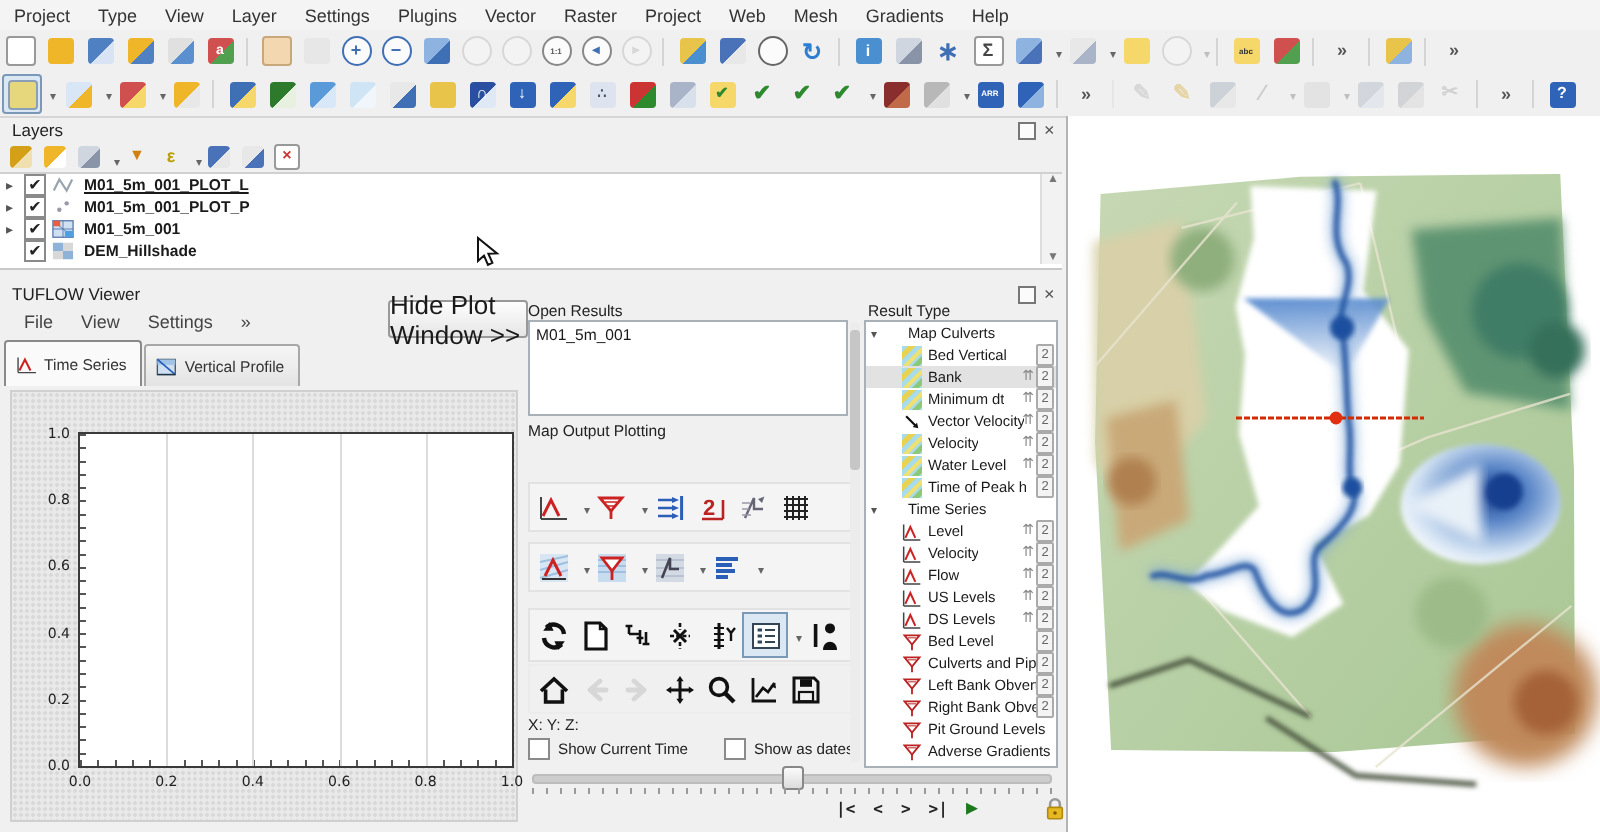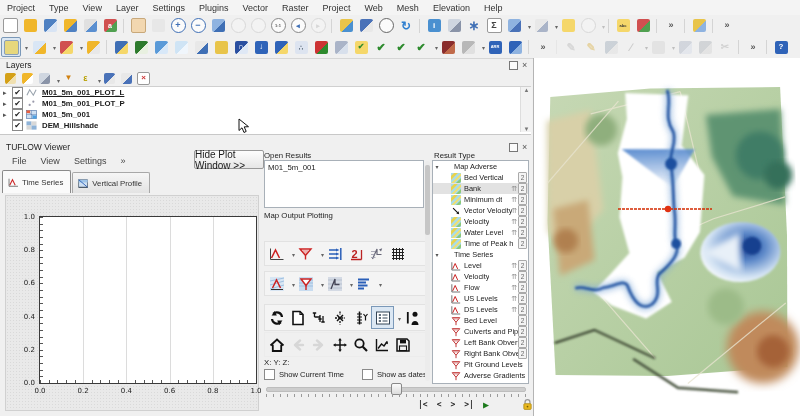--- a/index.html
+++ b/index.html
@@ -42,21 +42,21 @@
   .lclock{position:absolute;right:24px;width:10px;height:10px;}
   .vsb{position:absolute;right:0;top:0;width:11px;height:100%;background:#f2f2f2;border-left:1px solid #ddd;
        display:flex;flex-direction:column;align-items:center;justify-content:space-between;font-size:6px;color:#777;}
   
   #tuflow{position:absolute;left:0;top:140px;width:532px;height:276px;background:#f0f0f0;}
   #tfmenus{position:absolute;left:6px;top:14px;display:flex;gap:2px;color:#444;}
   .tfm{padding:2px 6px;}
   #tflogo{position:absolute;left:96px;top:8px;display:flex;align-items:center;}
   #tflogo .word{font-size:14px;font-weight:bold;font-style:italic;color:#16295c;letter-spacing:-.5px;}
   #hidebtn{position:absolute;left:194px;top:10px;width:68px;height:17px;background:linear-gradient(#fdfdfd,#e6e6e6);
-           border:1px solid #999;border-radius:2px;font-size:10px;display:flex;align-items:center;justify-content:center;}
+           border:1px solid #999;border-radius:2px;font-size:13px;display:flex;align-items:center;justify-content:center;}
   #tabs{position:absolute;left:2px;top:32px;height:21px;display:flex;align-items:flex-end;}
   .tab{display:flex;align-items:center;gap:3px;padding:3px 7px 3px 5px;font-size:7.8px;white-space:nowrap;
        background:linear-gradient(#f6f6f6,#e3e3e3);border:1px solid #a8a8a8;border-bottom:none;border-radius:2px 2px 0 0;
        height:14px;margin-right:1px;color:#333;}
   .tab.active{background:#fafafa;height:16px;border-color:#8a8a8a;position:relative;z-index:2;}
   .tab .tabic svg{width:11px;height:11px;display:block;}
   
   #plot{position:absolute;left:5px;top:55px;width:252px;height:214px;background:#e9e9e9;
         background-image:radial-gradient(#d9d9d9 .8px,transparent .8px);background-size:3px 3px;
         border:1px solid #d0d0d0;}
@@ -126,21 +126,21 @@
       <span class="mitem"><span>Type</span></span>
       <span class="mitem"><span>View</span></span>
       <span class="mitem"><span>Layer</span></span>
       <span class="mitem"><span>Settings</span></span>
       <span class="mitem"><span>Plugins</span></span>
       <span class="mitem"><span>Vector</span></span>
       <span class="mitem"><span>Raster</span></span>
       <span class="mitem"><span>Project</span></span>
       <span class="mitem"><span>Web</span></span>
       <span class="mitem"><span>Mesh</span></span>
-      <span class="mitem"><span>Elevation</span></span>
+      <span class="mitem"><span>Gradients</span></span>
       <span class="mitem"><span>Help</span></span>
     </div>
 
   <div id="tb1" class="tbar">
 
   <span class="ic">
         <span class="g" style="background: rgb(255, 255, 255); border: 1px solid rgb(153, 153, 153);"></span>
       </span>
       <span class="ic">
         <span class="g" style="background: rgb(240, 182, 42);"></span>
@@ -753,21 +753,21 @@
 
     <div class="mlabel" style="left:434px;top:11px;">Result Type</div>
     <div id="midscroll" style="top:21px;">
         <div id="midthumb"></div>
       </div>
     <div id="rtbox" style="top:20px;">
 
     <div class="trow">
           <span class="texp">▾</span>
           <span class="tic"></span>
-          <span class="tlabel">Map Adverse</span>
+          <span class="tlabel">Map Culverts</span>
           <span class="tbadges"></span>
         </div>
         <div class="trow" style="padding-left: 10px;">
           <span class="texp"></span>
           <span class="tic">
             <svg viewBox="0 0 12 12">
               <rect width="12" height="12" fill="#a8dcea"></rect>
               <path d="M-3 9 L9 -3" stroke="#e8d24e" stroke-width="3.2"></path>
               <path d="M1 13 L13 1" stroke="#f0e070" stroke-width="2.4"></path>
               <path d="M5 15 L15 5" stroke="#8cc878" stroke-width="3"></path>

